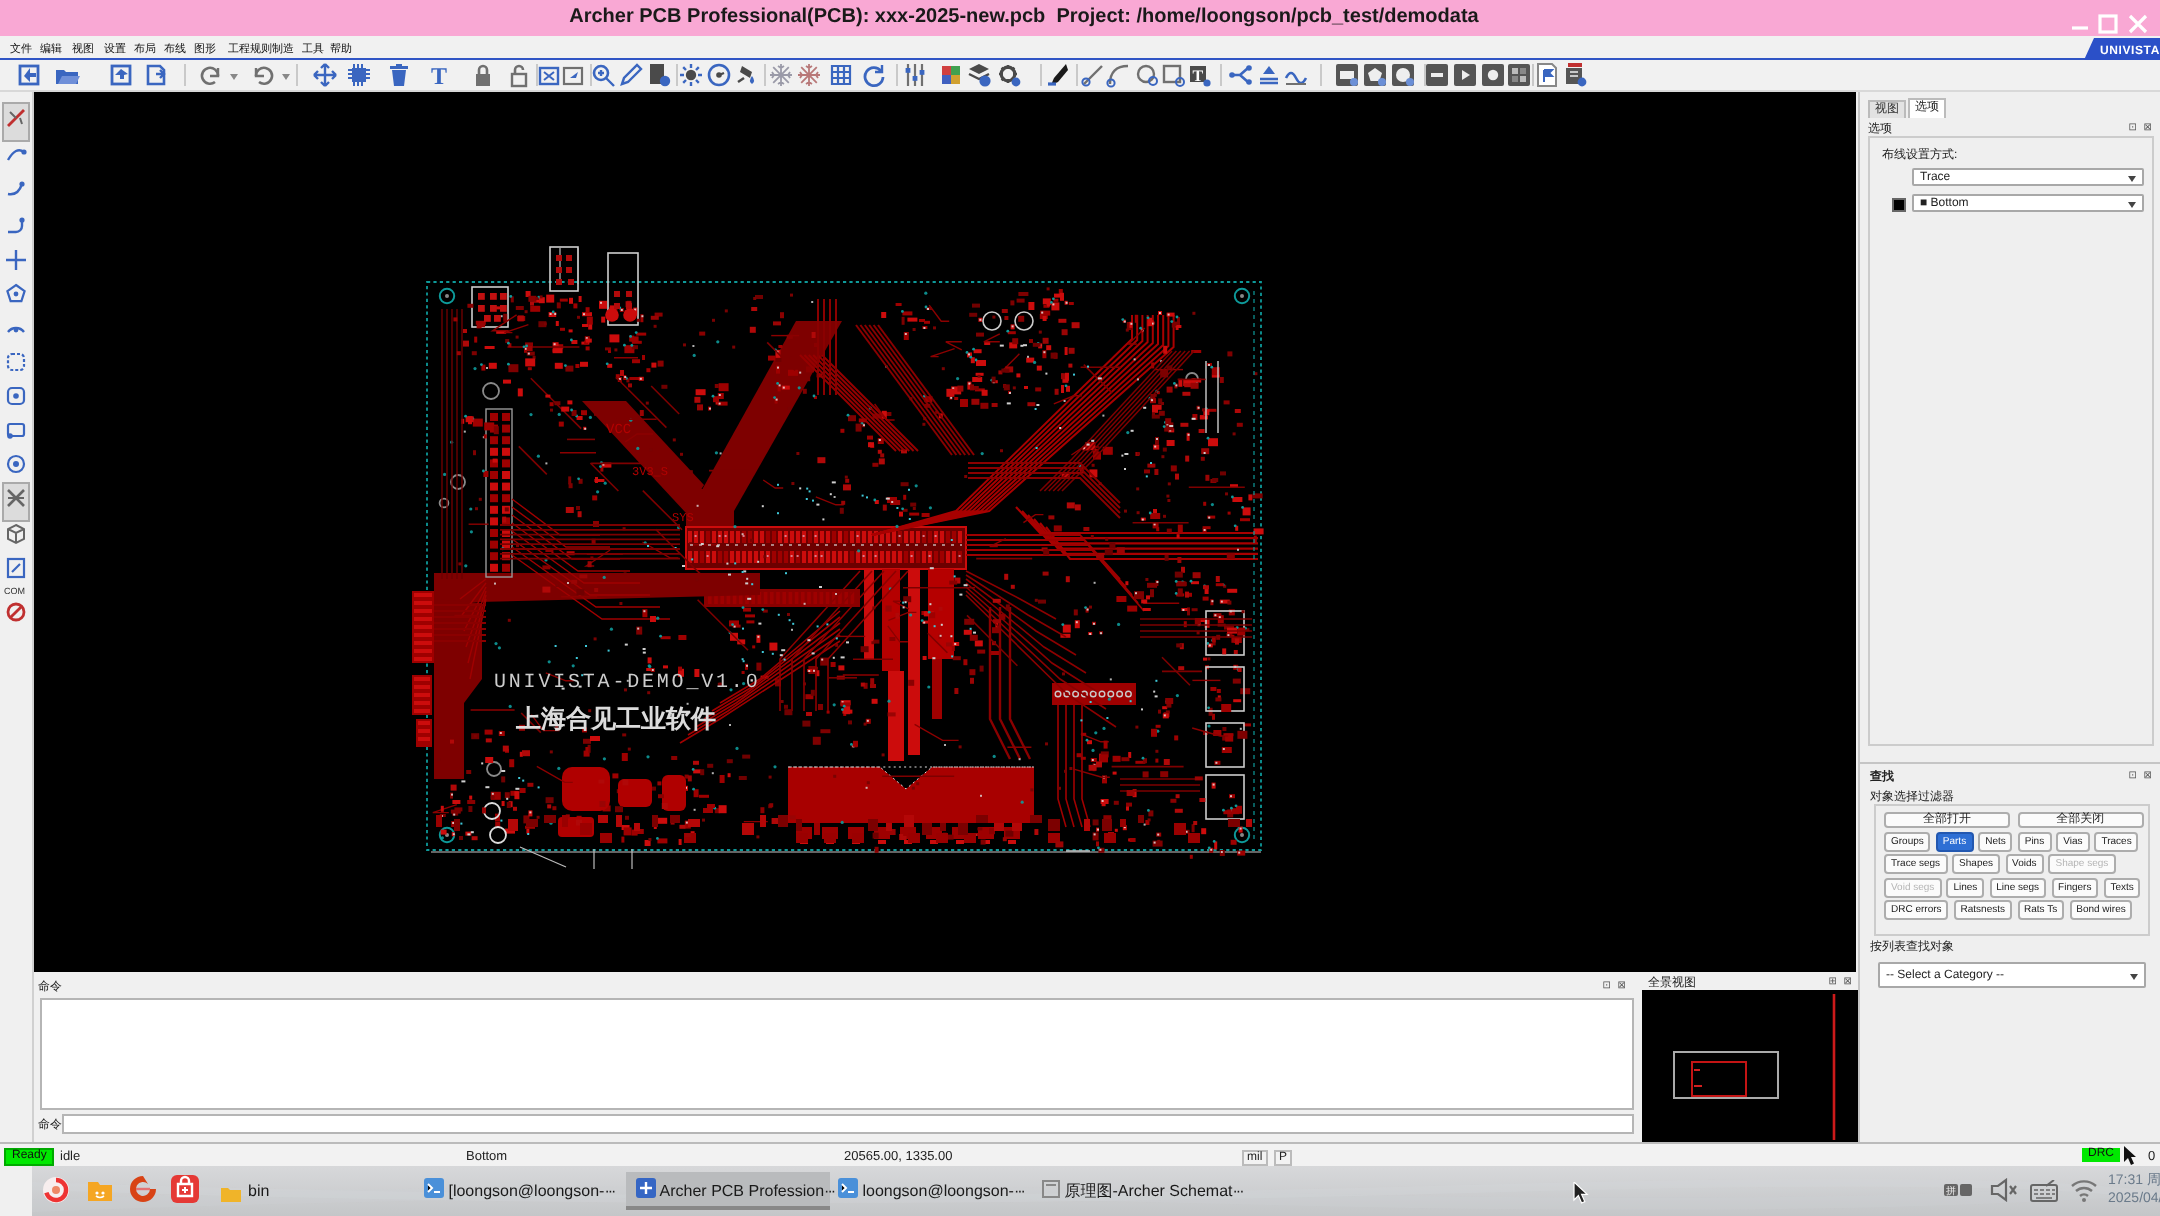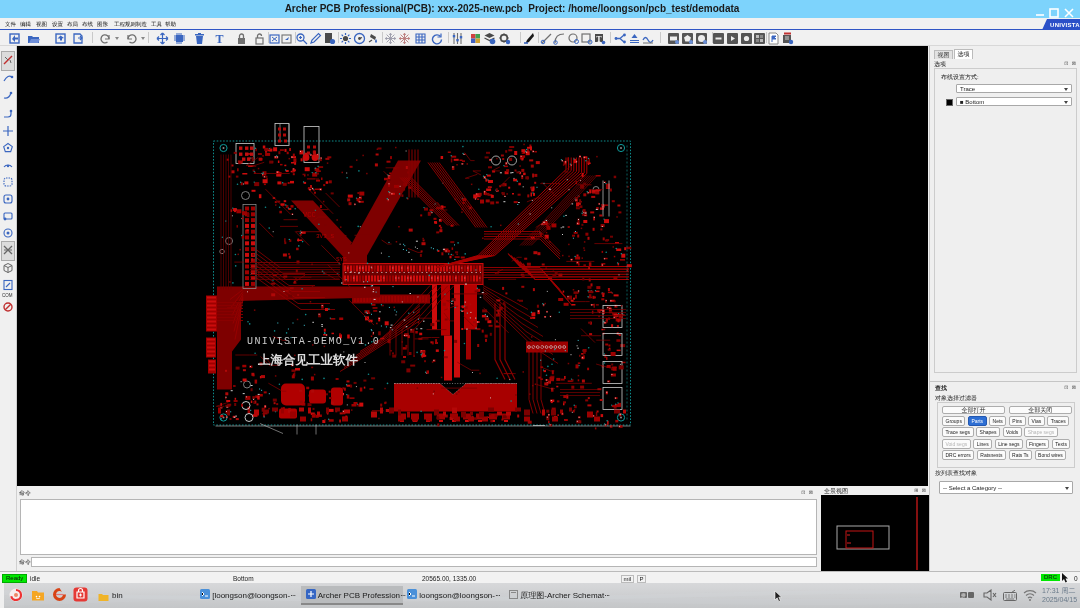--- a/index.html
+++ b/index.html
@@ -1,16 +1,16 @@
 <!DOCTYPE html>
 <html><head><meta charset="utf-8"><style>
 *{margin:0;padding:0;box-sizing:border-box}
 body{font-family:"Liberation Sans",sans-serif;width:1080px;height:608px;overflow:hidden;position:relative;background:#f0f0f0}
 .abs{position:absolute}
-#titlebar{left:0;top:0;width:1080px;height:18px;background:#7dd3fc;text-align:center;padding-right:56px}
+#titlebar{left:0;top:0;width:1080px;height:18px;background:#f9a8d4;text-align:center;padding-right:56px}
 #titlebar .t{font-size:10px;font-weight:bold;color:#1a1a1a;line-height:17px}
 #winbtns{position:absolute;right:6px;top:4px}
 #menubar{left:0;top:18px;width:1080px;height:10.5px;background:#f1f1f1}
 #menubar span{position:absolute;top:2.5px;font-size:5.5px;color:#111}
 #blueline{left:0;top:28.5px;width:1080px;height:1.5px;background:#3055c5}
 #toolbar{left:0;top:30px;width:1080px;height:16px;background:#f1f1f1;border-bottom:1px solid #d8d8d8}
 .ti{position:absolute;top:1px}
 .tsep{position:absolute;top:2px;width:1px;height:11px;background:#c9c9c9}
 #leftbar{left:0;top:46px;width:17px;height:525px;background:#f0f0f0;border-right:1px solid #d0d0d0}
 .li{position:absolute;left:2px}
@@ -28,21 +28,21 @@
 .fb{display:inline-block;background:#fbfbfb;border:1px solid #adadad;border-radius:2px;font-size:5px;padding:1px 2.5px;margin-right:2.5px;color:#222}
 .fbsel{background:#2e6fd4;border-color:#2358b0;color:#fff}
 .fbdis{color:#b5b5b5}
 #cmdpanel{left:17px;top:486px;width:803px;height:85px;background:#f0f0f0}
 #cmdout{position:absolute;left:3px;top:13px;width:797px;height:56px;background:#fff;border:1px solid #b5b5b5}
 #cmdin{position:absolute;left:14px;top:71px;width:786px;height:10px;background:#fff;border:1px solid #b5b5b5}
 #preview{left:820px;top:486px;width:109px;height:85px;background:#f0f0f0}
 #pvview{position:absolute;left:1px;top:9px;width:108px;height:76px;background:#000}
 #statusbar{left:0;top:571px;width:1080px;height:12px;background:#f2f2f2;border-top:1px solid #bbb;font-size:6.5px;color:#222}
 #statusbar span{position:absolute;top:2.5px}
-#taskbar{left:4px;top:583px;width:978px;height:25px;background:linear-gradient(180deg,#d6d7d9,#c5c7c9);font-size:8px;color:#1a1a1a}
+#taskbar{left:16px;top:583px;width:978px;height:25px;background:linear-gradient(180deg,#d6d7d9,#c5c7c9);font-size:8px;color:#1a1a1a}
 .tkbtn{position:absolute;top:3px;height:19px;line-height:19px;white-space:nowrap}
 .tray svg{vertical-align:middle}
 </style></head>
 <body>
 <div class="abs" id="titlebar">
     <div class="t">Archer PCB Professional(PCB): xxx-2025-new.pcb&nbsp; Project: /home/loongson/pcb_test/demodata</div>
     <div id="winbtns"><svg width="40" height="10" viewBox="0 0 40 10">
         <path d="M2,7 h8" stroke="#fff" stroke-width="1.6"></path>
         <rect x="16" y="1" width="8" height="8" fill="none" stroke="#fff" stroke-width="1.6"></rect>
         <path d="M31,1 l8,8 M39,1 l-8,8" stroke="#fff" stroke-width="1.6"></path>

